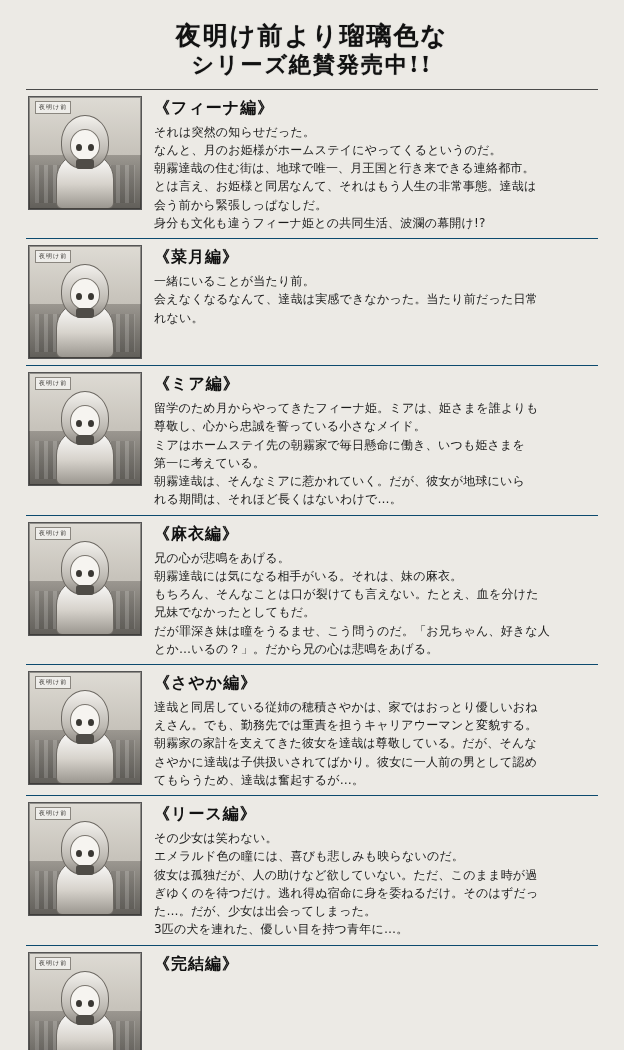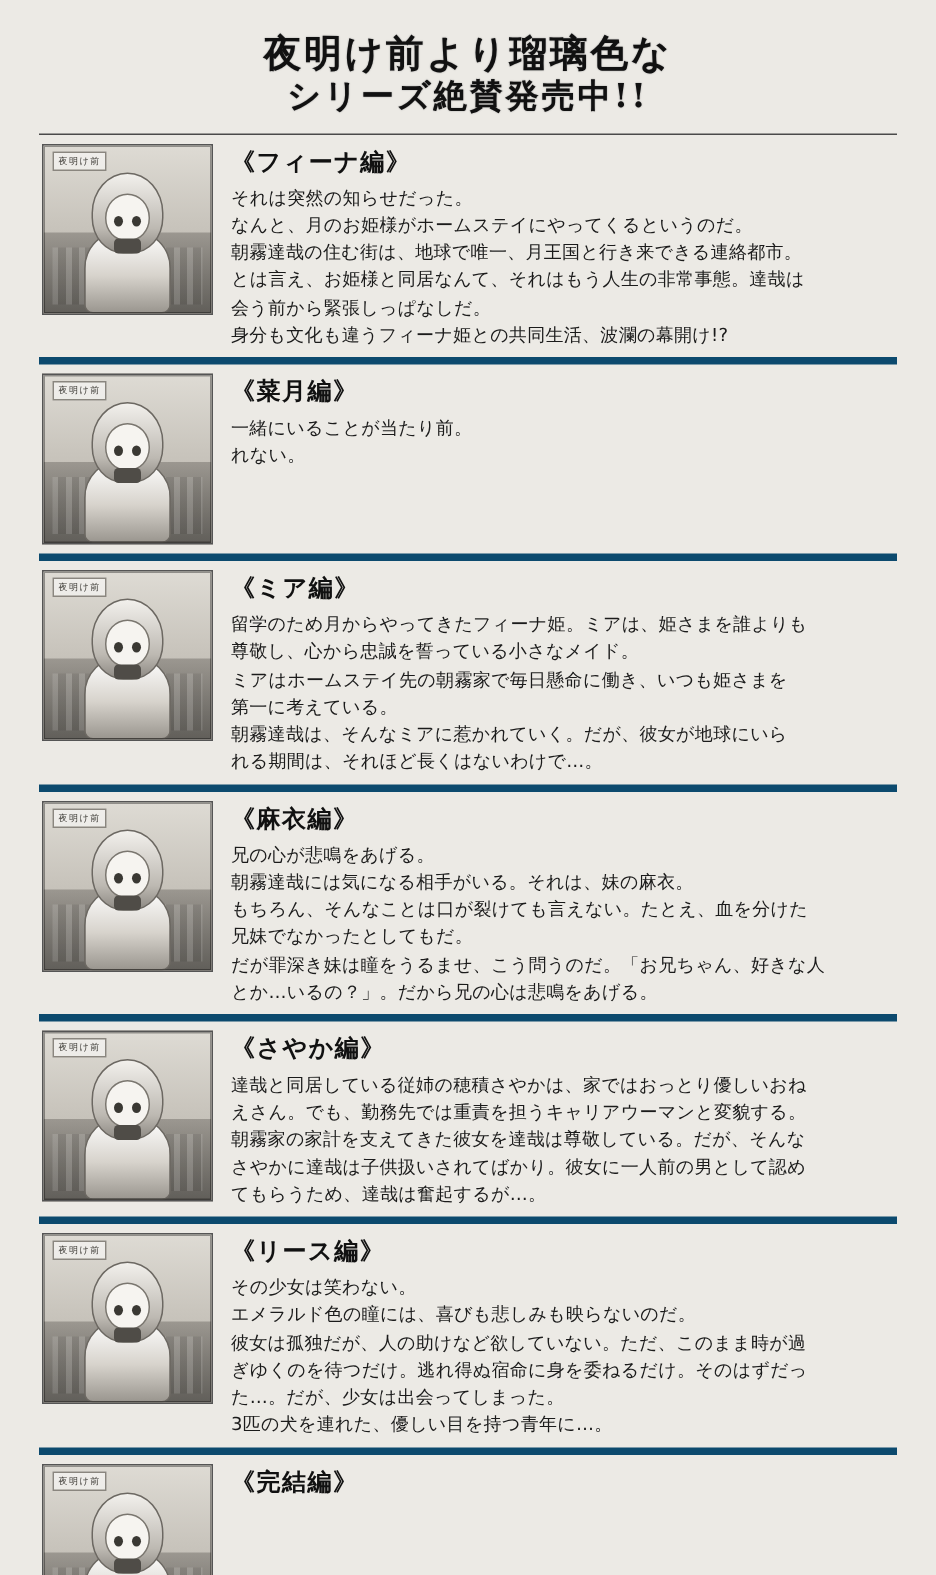--- a/index.html
+++ b/index.html
@@ -34,21 +34,21 @@
   .header .line1{font-size:25px;}
   .header .line2{font-size:22px;}
 
   
   .entries{
     border-top:1px solid #4a4a4a;
   }
   .entry{
     display:flex;
     align-items:stretch;
-    border-bottom:5px solid #0c4a6e;
+    border-bottom:1px solid #0c4a6e;
     padding:4px 0 4px 0;
     min-height:118px;
   }
   .thumb{
     width:112px;
     min-width:112px;
     height:112px;
     margin:2px 8px 2px 2px;
     border:1px solid #555;
     position:relative;
@@ -206,20 +206,21 @@
             </div>
             <div class="ribbon"></div>
           </div>
           <div class="logo">夜明け前</div>
           <div class="frame"></div>
         </div>
         <div class="text">
           <div class="ep-title">《菜月編》</div>
           <div class="ep-body">
             <p>一緒にいることが当たり前。</p>
+            <p>会えなくなるなんて、達哉は実感できなかった。当たり前だった日常</p>
             <p>れない。</p>
           </div>
         </div>
       </div>
       <div class="entry">
         <div class="thumb">
           <div class="sky"></div>
           <div class="bldg"></div>
           <div class="figure">
             <div class="body"></div>

